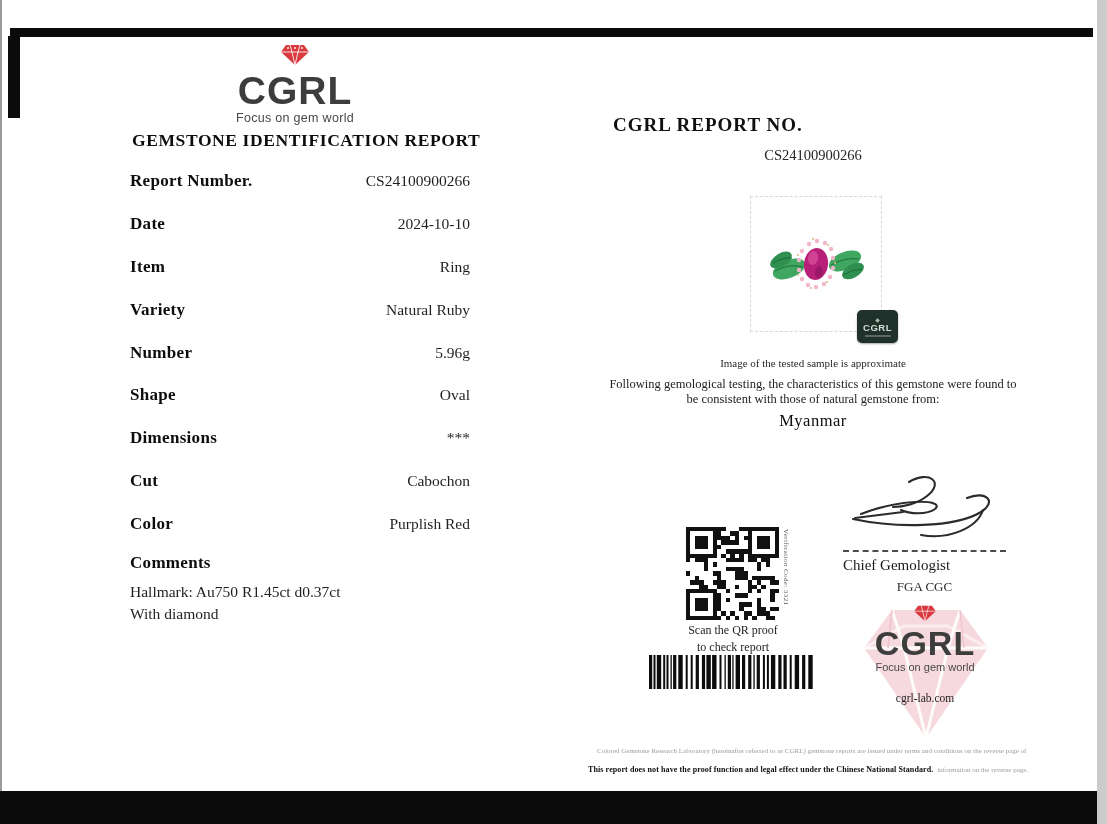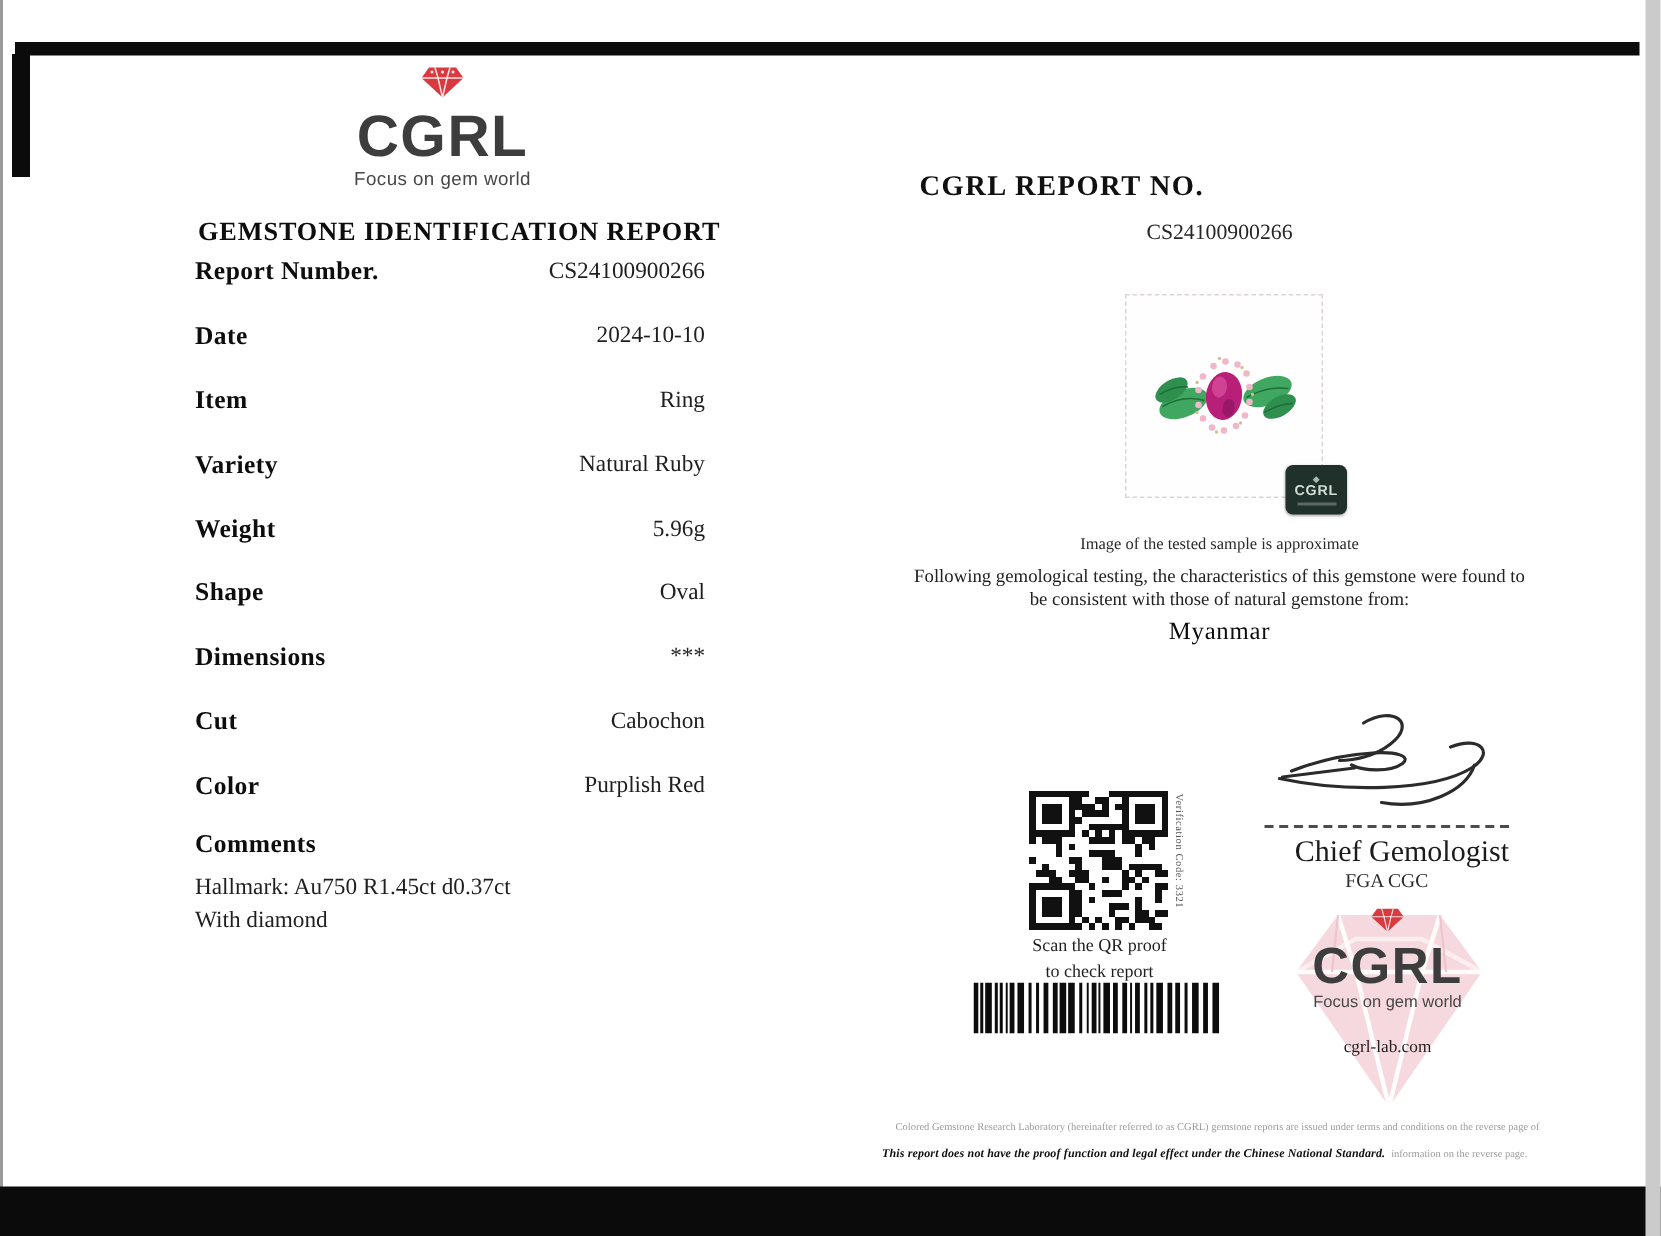--- a/index.html
+++ b/index.html
@@ -20,21 +20,21 @@
   .scan-left-block{position:absolute;left:8px;top:36px;width:12px;height:82px;background:#0b0b0b;}
   .scan-bottom-band{position:absolute;left:0;top:791px;width:1107px;height:33px;background:#0b0b0b;}
   .scan-right-strip{position:absolute;left:1097px;top:0;width:10px;height:824px;background:#cbcbcb;}
 
   
   .logo{position:absolute;left:215px;top:44px;width:160px;text-align:center;font-family:"Liberation Sans",sans-serif;}
   .logo .gem{display:block;margin:0 auto 1px auto;}
   .logo .brand{font-size:39px;font-weight:700;color:#3d3d3d;letter-spacing:1px;line-height:40px;}
   .logo .tagline{font-size:12.5px;color:#474747;letter-spacing:.3px;margin-top:0;}
 
-  .report-title{position:absolute;left:132px;top:144px;font-size:17.5px;font-weight:700;letter-spacing:.6px;color:#0d0d0d;}
+  .report-title{position:absolute;left:132px;top:130px;font-size:17.5px;font-weight:700;letter-spacing:.6px;color:#0d0d0d;}
 
   .fields{position:absolute;left:130px;top:160px;width:340px;}
   .field-row{display:flex;justify-content:space-between;align-items:center;height:42.8px;}
   .field-label{font-weight:700;font-size:17px;letter-spacing:.3px;color:#0d0d0d;}
   .field-value{font-size:15.5px;color:#1f1f1f;}
   .comments .field-label{display:block;line-height:36px;}
   .comment-line{font-size:15.5px;line-height:21.5px;color:#1f1f1f;}
 
   
   .r-heading{position:absolute;left:613px;top:114px;width:400px;text-align:left;font-size:19px;font-weight:700;letter-spacing:1px;color:#101010;}
@@ -55,35 +55,35 @@
   .qr-wrap{position:absolute;left:686px;top:527px;width:93px;height:93px;}
   .qr-wrap svg{width:93px;height:93px;shape-rendering:crispEdges;}
   .verification-code{position:absolute;left:782px;top:529px;height:98px;writing-mode:vertical-rl;
      font-size:7px;color:#555;letter-spacing:.4px;white-space:nowrap;}
   .qr-caption{position:absolute;left:670px;width:126px;text-align:center;font-size:12px;color:#1f1f1f;}
   .qr-caption.l1{top:623px;}
   .qr-caption.l2{top:640px;}
 
   .signature{position:absolute;left:845px;top:472px;width:165px;height:74px;}
   .sig-line{position:absolute;left:843px;top:550px;width:163px;border-top:2px dashed #4c4c4c;}
-  .sig-title{position:absolute;left:843px;top:557px;width:163px;text-align:right;font-size:20px;color:#1b1b1b;}
+  .sig-title{position:absolute;left:843px;top:557px;width:163px;text-align:left;font-size:15px;color:#1b1b1b;}
   .sig-cred{position:absolute;left:843px;top:579px;width:163px;text-align:center;font-size:13px;color:#2a2a2a;}
 
   .barcode{position:absolute;left:649px;top:655px;width:166px;height:34px;}
 
   .watermark{position:absolute;left:842px;top:592px;width:168px;height:152px;}
   .footer-logo{position:absolute;left:855px;top:605px;width:140px;text-align:center;font-family:"Liberation Sans",sans-serif;}
   .footer-logo .gem{display:block;margin:0 auto 0 auto;}
   .footer-logo .brand{font-size:34px;font-weight:700;color:#3d3d3d;letter-spacing:1px;line-height:35px;}
   .footer-logo .tagline{font-size:11px;color:#474747;}
   .website{position:absolute;left:855px;top:692px;width:140px;text-align:center;font-size:11.5px;color:#1f1f1f;}
 
   .disclaimer1{position:absolute;left:597px;top:747px;width:440px;font-size:7px;color:#9b9b9b;white-space:nowrap;}
   .disclaimer2{position:absolute;left:588px;top:758px;width:450px;white-space:nowrap;}
-  .disclaimer2 .bold{font-size:8px;font-weight:700;color:#0f0f0f;letter-spacing:.1px;font-style:italic;}
+  .disclaimer2 .bold{font-size:8px;font-weight:700;color:#0f0f0f;letter-spacing:.1px;}
   .disclaimer2 .tail{font-size:7px;color:#9b9b9b;}
 </style>
 </head>
 <body>
 
 <div class="stage">
 
   <div class="scan-left-line"></div>
   <div class="scan-top-bar"></div>
   <div class="scan-left-block"></div>
@@ -118,21 +118,21 @@
     </div>
     <div class="field-row">
       <span class="field-label">Item</span>
       <span class="field-value">Ring</span>
     </div>
     <div class="field-row">
       <span class="field-label">Variety</span>
       <span class="field-value">Natural Ruby</span>
     </div>
     <div class="field-row">
-      <span class="field-label">Weight</span>
+      <span class="field-label">Number</span>
       <span class="field-value">5.96g</span>
     </div>
     <div class="field-row">
       <span class="field-label">Shape</span>
       <span class="field-value">Oval</span>
     </div>
     <div class="field-row">
       <span class="field-label">Dimensions</span>
       <span class="field-value">***</span>
     </div>

